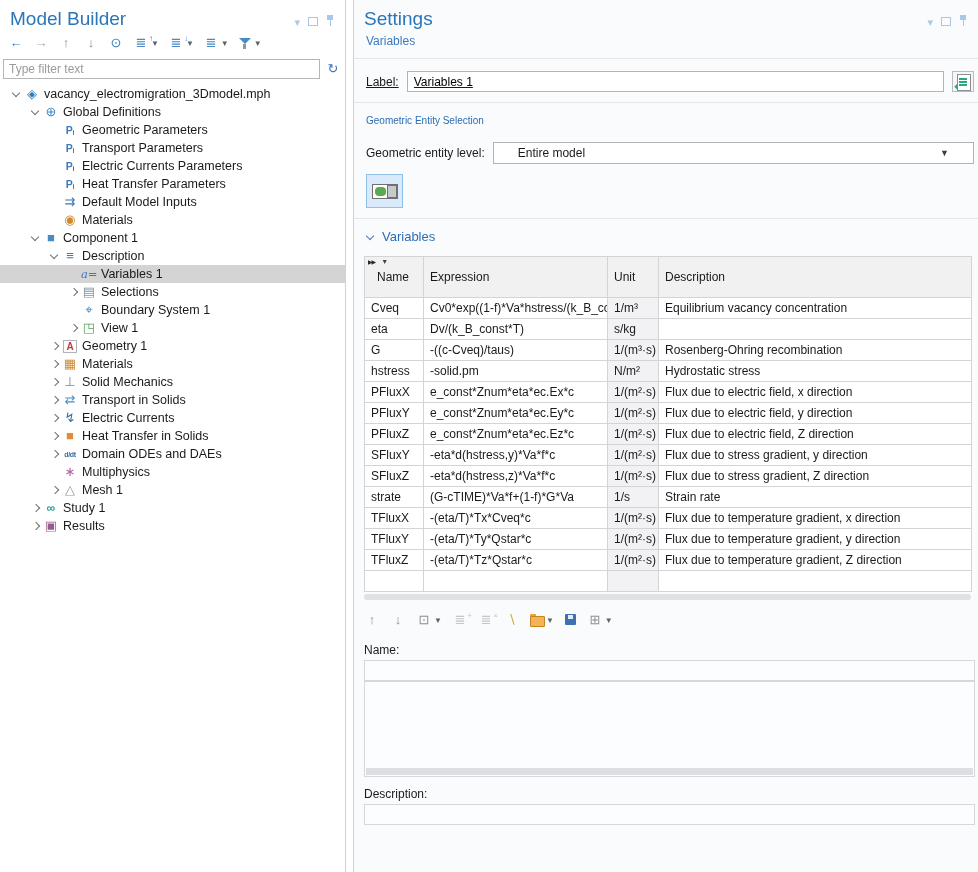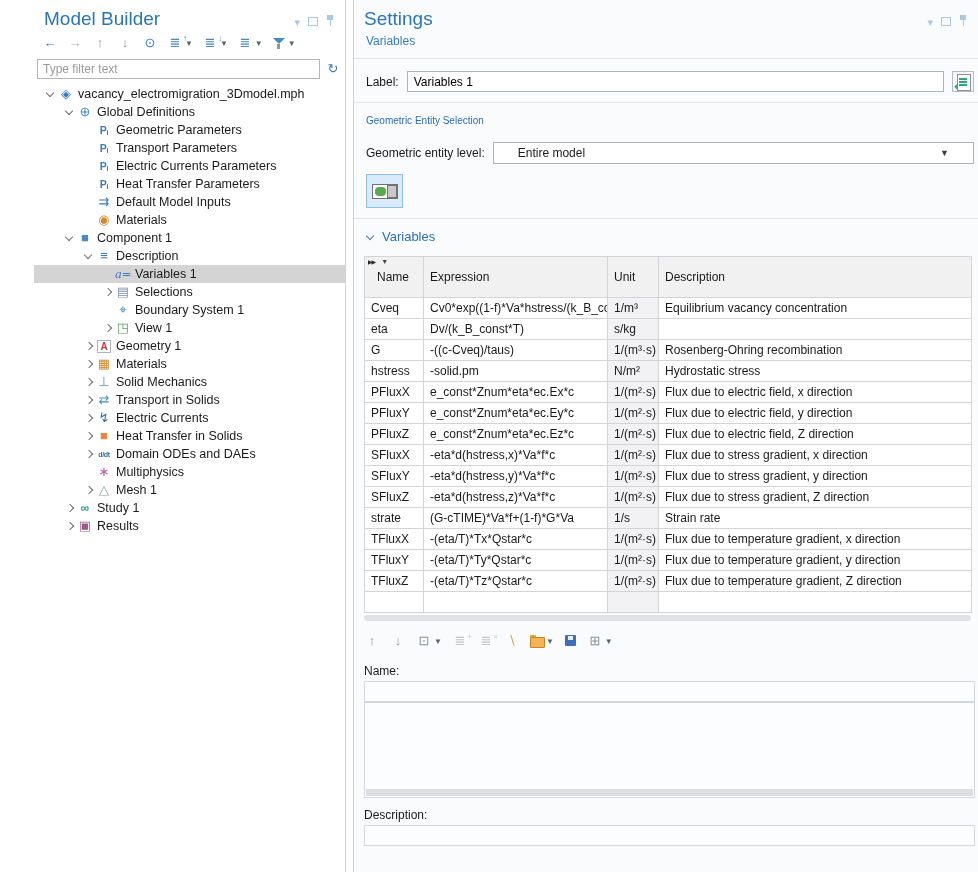--- a/index.html
+++ b/index.html
@@ -6,21 +6,21 @@
   html,body { width: 978px; height: 872px; }
   body {
     font-family: "Liberation Sans", sans-serif;
     background: #ffffff;
     color: #1a1a1a;
     overflow: hidden;
     position: relative;
   }
   
   .panel { position: absolute; top: 0; height: 872px; background: #ffffff; }
-  #left-panel  { left: 0; width: 346px; border-right: 1px solid #d0d2d6; padding-left: 34px; }
+  #left-panel  { left: 0; width: 346px; border-right: 1px solid #d0d2d6; }
   #right-panel { left: 353px; width: 625px; border-left: 1px solid #d0d2d6; background: #fafbfd; }
 
   .panel-title { font-size: 19px; color: #2a76b9; font-weight: 400; padding: 8px 10px 0 10px; }
   .panel-sub   { font-size: 12px; color: #3a7abd; padding: 4px 10px 0 12px; }
 
   .win-controls { position: absolute; top: 12px; right: 10px; display: flex; gap: 8px; align-items: center; }
   .win-controls .wc { display: inline-block; cursor: default; }
   .wc .g { font-size: 11px; line-height: 10px; }
   .wc[data-icon="float-box"] { width: 10px; height: 9px; border: 1.5px solid #a9c7e6; }
   .wc[data-icon="pin"] { width: 9px; height: 12px; position: relative; }
@@ -63,21 +63,21 @@
   .tlabel { color: #1a1a1a; }
   .ic[data-icon="variables"] .g { font-style: italic; font-family: "DejaVu Serif", serif; font-size: 11.5px; }
   .ic[data-icon="odes"] .g { font-size: 7px; letter-spacing: -0.3px; font-weight: bold; }
   .ic[data-icon="parameters"] .g { font-size: 10.5px; font-weight: bold; }
   .ic[data-icon="geometry"] .g { font-weight: bold; font-size: 10px; border: 1px solid #b0b4ba; background:#fff; padding: 0 2px; line-height: 11px; }
   .ic[data-icon="definitions"] .g { font-weight: bold; }
   .ic[data-icon="study"] .g { font-weight: bold; font-size: 12px; }
 
   
   .sep { border-top: 1px solid #e4e6ea; margin-top: 10px; }
-  .label-row { display: flex; align-items: center; gap: 8px; margin: 12px 4px 0 12px; }
+  .label-row { display: flex; align-items: center; gap: 8px; margin: 12px 4px 0 12px; text-decoration: underline; }
   .label-row .lbl { font-size: 12px; flex: none; }
   .label-row input { flex: 1; height: 21px; border: 1px solid #b0b4ba; background: #fff; font: 12px "Liberation Sans", sans-serif; padding: 0 6px; }
   .edit-btn { width: 22px; height: 21px; border: 1px solid #b8bcc2; background: #f5f6f8; position: relative; flex: none; cursor: default; }
   .edit-btn::before { content:""; position:absolute; left:4px; top:2px; width:12px; height:15px; background:#fff; border:1px solid #8a8f96; }
   .edit-btn .lines { position:absolute; left:6px; top:6px; width:8px; height:2px; background:#2aa87a;
       box-shadow: 0 3px 0 #2aa87a, 0 6px 0 #2aa87a; }
   .edit-btn::after { content:""; position:absolute; left:2px; bottom:2px; border-top:4px solid transparent; border-left:5px solid #2aa87a; transform: rotate(45deg); }
 
   .section-title { font-size: 10px; color: #2b6db4; margin: 12px 12px 0 12px; font-weight: 400; }
   .entity-row { display: flex; align-items: center; margin: 16px 4px 0 12px; gap: 8px; }
@@ -389,46 +389,40 @@
             <td class="u">1/(m²·s)</td>
             <td>Flux due to electric field, y direction</td>
           </tr>
           <tr>
             <td>PFluxZ</td>
             <td>e_const*Znum*eta*ec.Ez*c</td>
             <td class="u">1/(m²·s)</td>
             <td>Flux due to electric field, Z direction</td>
           </tr>
           <tr>
-            <td>SFluxX</td>
-            <td>-eta*d(hstress,x)*Va*f*c</td>
-            <td class="u">1/(m²·s)</td>
-            <td>Flux due to stress gradient, x direction</td>
-          </tr>
-          <tr>
             <td>SFluxY</td>
             <td>-eta*d(hstress,y)*Va*f*c</td>
             <td class="u">1/(m²·s)</td>
             <td>Flux due to stress gradient, y direction</td>
           </tr>
           <tr>
             <td>SFluxZ</td>
             <td>-eta*d(hstress,z)*Va*f*c</td>
             <td class="u">1/(m²·s)</td>
             <td>Flux due to stress gradient, Z direction</td>
           </tr>
           <tr>
             <td>strate</td>
             <td>(G-cTIME)*Va*f+(1-f)*G*Va</td>
             <td class="u">1/s</td>
             <td>Strain rate</td>
           </tr>
           <tr>
             <td>TFluxX</td>
-            <td>-(eta/T)*Tx*Qstar*c</td>
+            <td>-(eta/T)*Tx*Cveq*c</td>
             <td class="u">1/(m²·s)</td>
             <td>Flux due to temperature gradient, x direction</td>
           </tr>
           <tr>
             <td>TFluxY</td>
             <td>-(eta/T)*Ty*Qstar*c</td>
             <td class="u">1/(m²·s)</td>
             <td>Flux due to temperature gradient, y direction</td>
           </tr>
           <tr>

